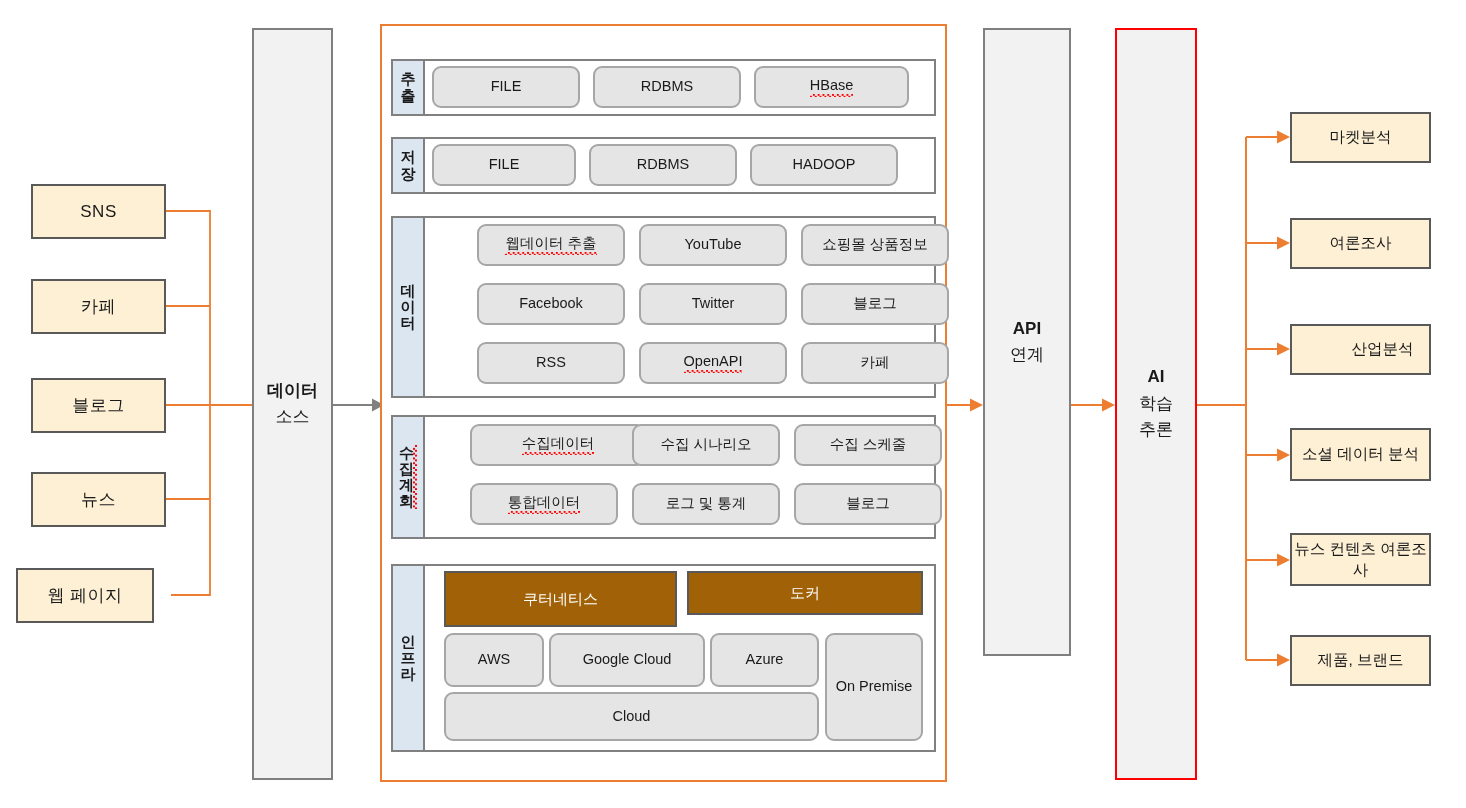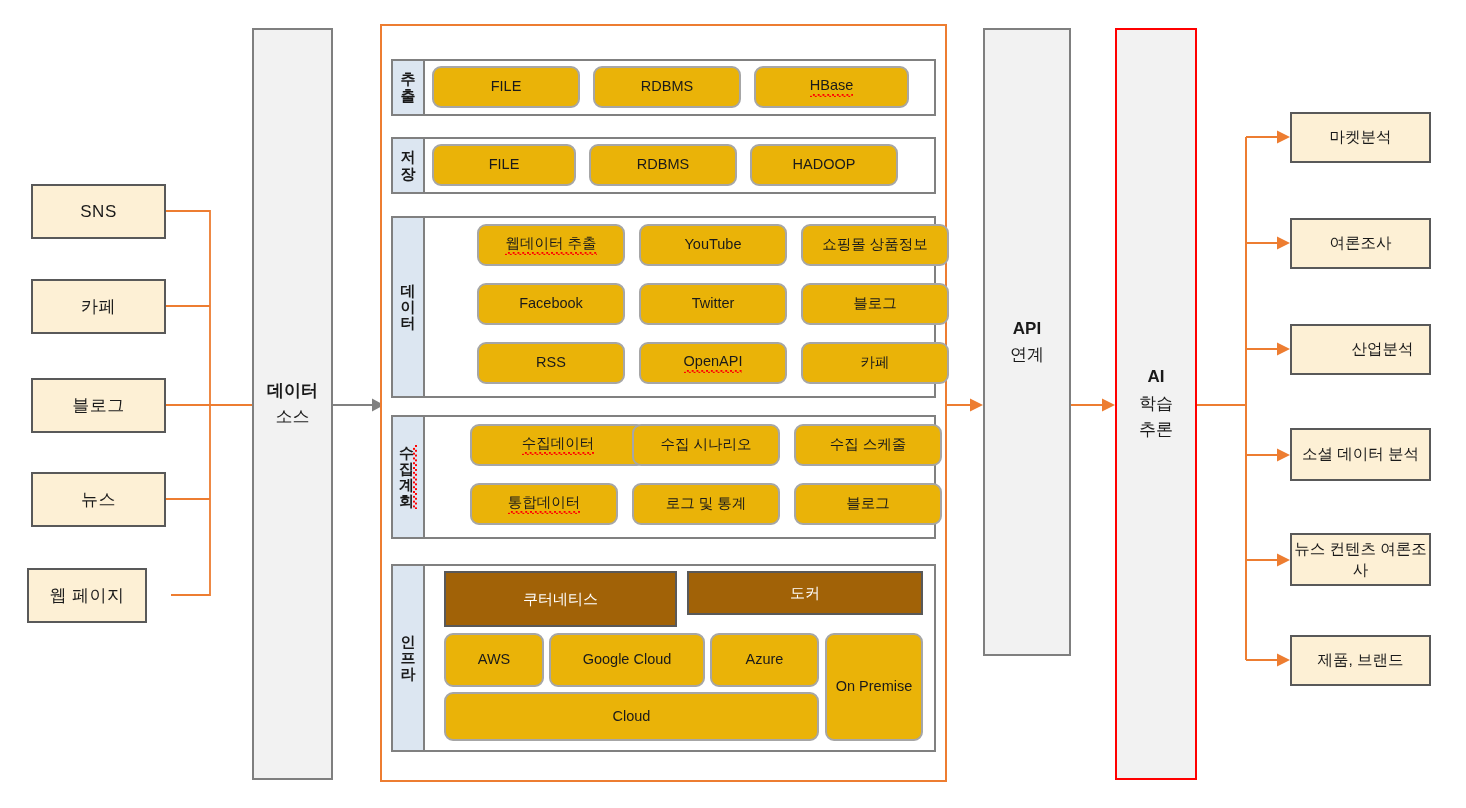--- a/index.html
+++ b/index.html
@@ -50,21 +50,21 @@
     border-right:2px solid #808080;
     display:flex;align-items:center;justify-content:center;
     font-size:15px;font-weight:bold;line-height:1.08;
     writing-mode:horizontal-tb;
   }
   .sec-label span{display:block;}
   .sec-body{flex:1 1 auto;position:relative;padding:6px;box-sizing:border-box;}
 
   .chip{
     position:absolute;box-sizing:border-box;
-    background:#eab308;border:2px solid #A6A6A6;border-radius:9px;
+    background:#e5e5e5;border:2px solid #A6A6A6;border-radius:9px;
     display:flex;align-items:center;justify-content:center;text-align:center;
     font-size:14.5px;line-height:1.2;
   }
   .chip.blue{
     background:#a16207;border:2px solid #595959;border-radius:0;
     color:#ffffff;font-size:15px;
   }
 
   
   .sq{
@@ -142,21 +142,21 @@
   </div>
   <div class="box src" style="left:31px;top:279px;width:135px;height:55px;">
     <span>카페</span>
   </div>
   <div class="box src" style="left:31px;top:378px;width:135px;height:55px;">
     <span>블로그</span>
   </div>
   <div class="box src" style="left:31px;top:472px;width:135px;height:55px;">
     <span>뉴스</span>
   </div>
-  <div class="box src" style="left:27px;top:568px;width:120px;height:55px;">
+  <div class="box src" style="left:16px;top:568px;width:138px;height:55px;">
     <span>웹 페이지</span>
   </div>
 
   <div class="box pillar" style="left:252px;top:28px;width:81px;height:752px;">
     <span class="l1">데이터</span>
     <span class="l2">소스</span>
   </div>
 
   <div id="panel">
 

